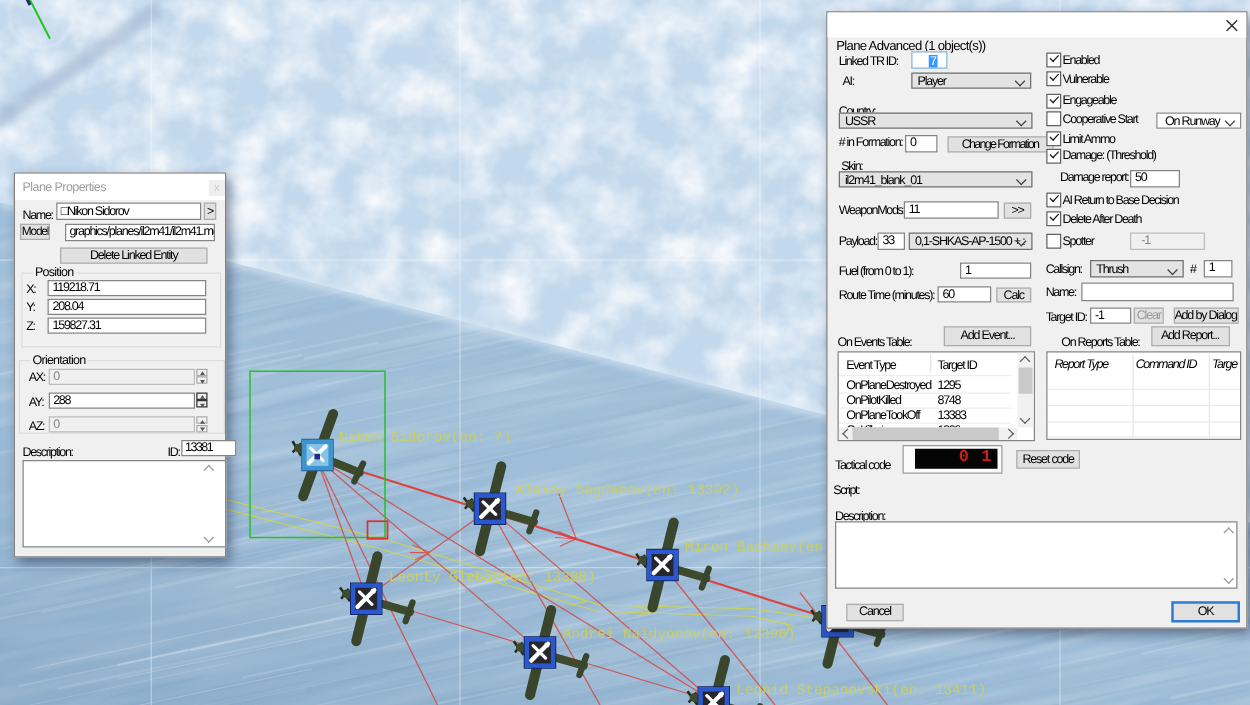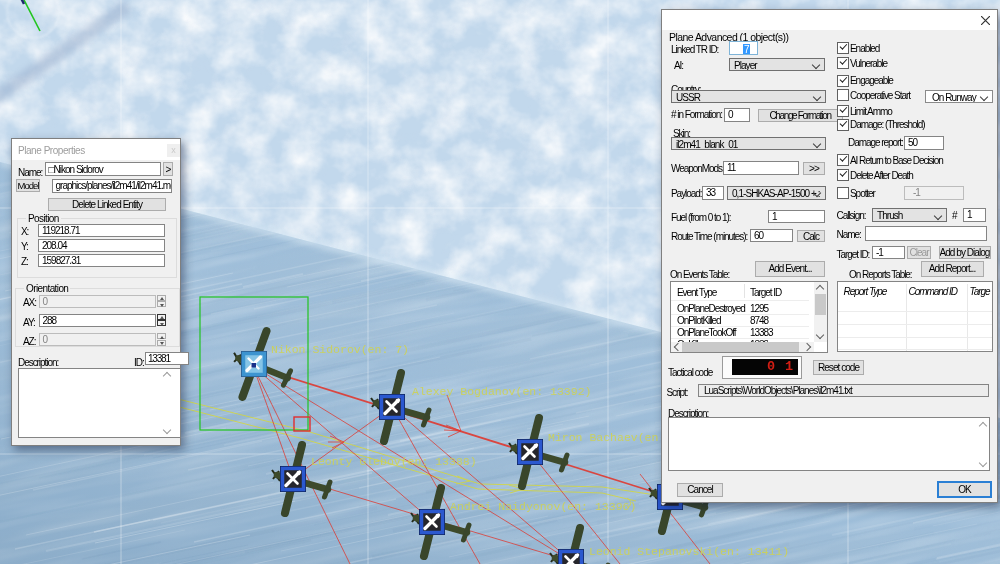--- a/index.html
+++ b/index.html
@@ -609,21 +609,20 @@
   <div style="position:absolute;left:0;top:67px;width:155px;height:1px;background:#ececec;"></div>
 </div>
 <div class="lbl" style="left:6px;top:357px;">Tactical code</div>
 <div style="position:absolute;left:60px;top:346px;width:78px;height:21px;background:#fbfbfb;border:1px solid #9a9a9a;">
   <div style="position:absolute;left:9px;top:2px;width:66px;height:16px;background:#050505;"></div>
   <div style="position:absolute;left:44px;top:3px;width:10px;height:14px;color:#d21e14;font-family:'Liberation Mono',monospace;font-size:13.5px;font-weight:bold;line-height:14px;">0</div>
         <div style="position:absolute;left:62px;top:3px;width:10px;height:14px;color:#d21e14;font-family:'Liberation Mono',monospace;font-size:13.5px;font-weight:bold;line-height:14px;">1</div>
 </div>
 <div class="btn" style="left:151px;top:350px;width:51px;height:14.5px;line-height:13px;">Reset code</div>
 <div class="lbl" style="left:4.5px;top:377px;">Script:</div>
-<div class="tb" style="left:36px;top:373.5px;width:291px;height:13.5px;line-height:12px;background:#ececec;padding-left:5px;">LuaScripts\WorldObjects\Planes\il2m41.txt</div>
 <div class="lbl" style="left:6px;top:398px;">Description:</div>
 <div class="tb" style="left:6px;top:407px;width:322px;height:54px;"></div>
 <i class="arr au" style="left:318px;top:413px;border-color:#9a9a9a;"></i>
 <i class="arr ad" style="left:318px;top:450px;border-color:#9a9a9a;"></i>
 <div class="btn" style="left:15px;top:473px;width:46px;height:13.5px;line-height:12px;">Cancel</div>
 <div class="btn" style="left:275px;top:471px;width:55px;height:17px;line-height:14px;border:2px solid #2a7fd4;">OK</div>
 </div>
 
 </div>
 

